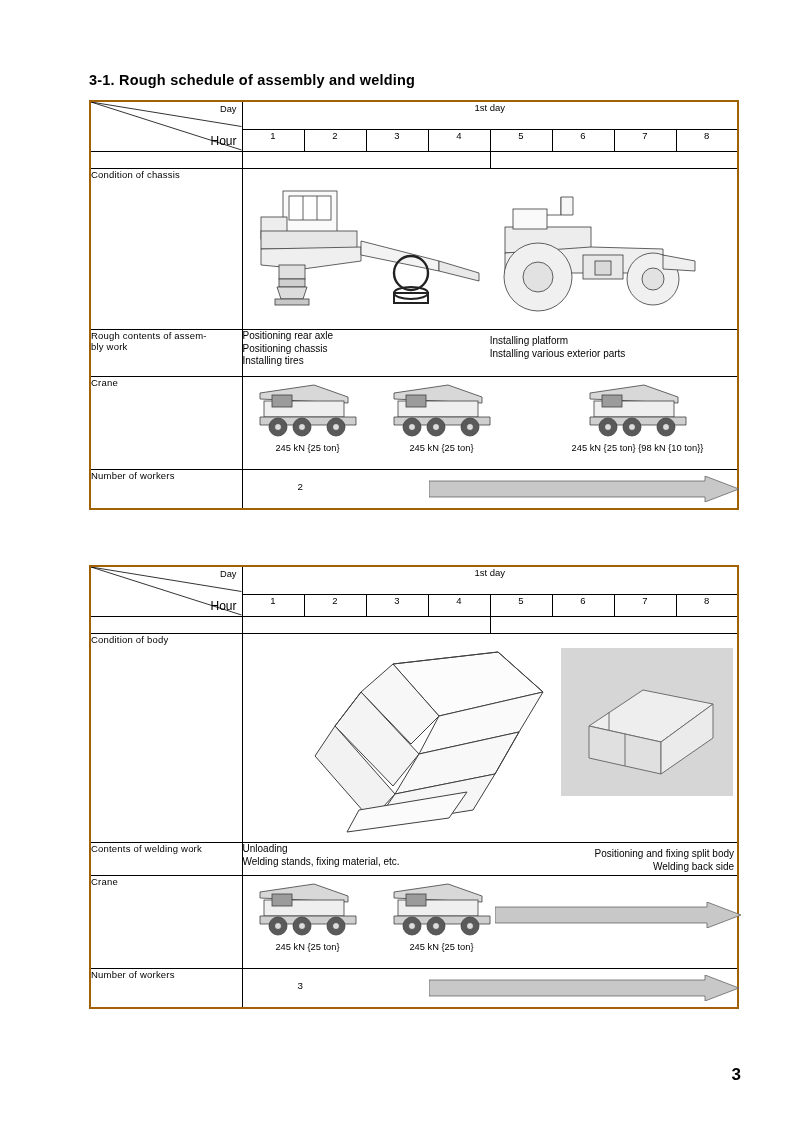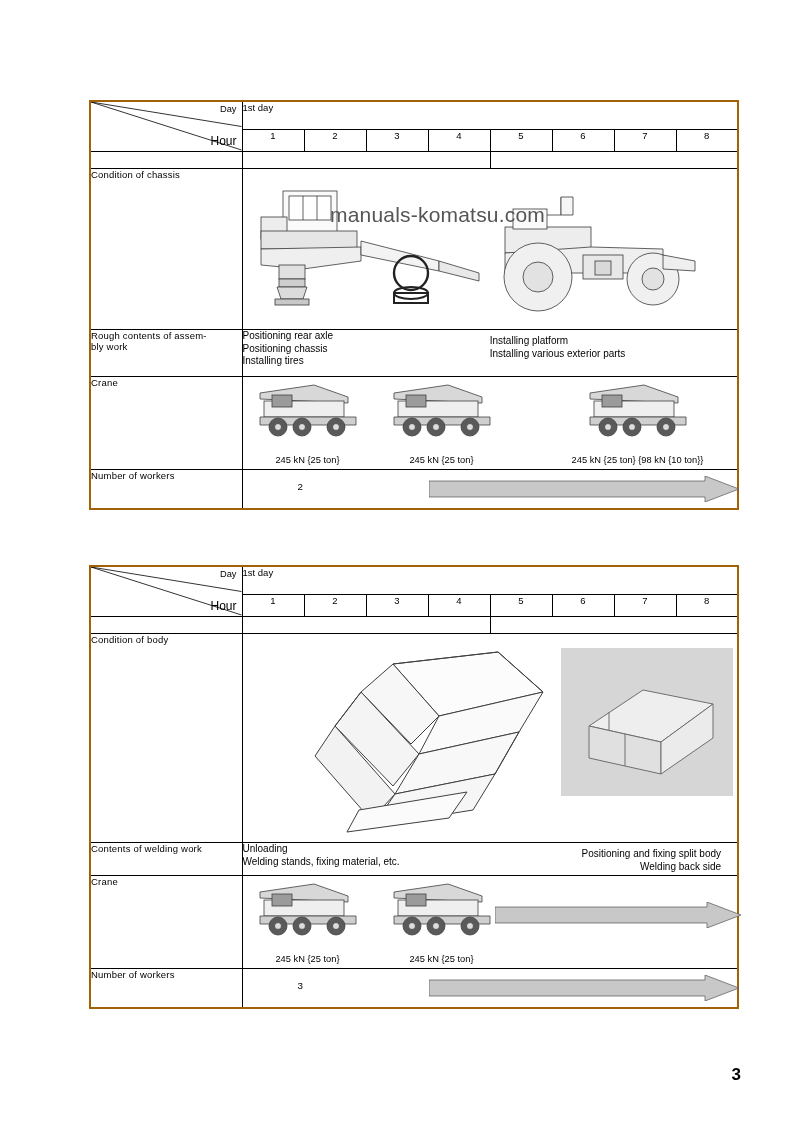--- a/index.html
+++ b/index.html
@@ -73,20 +73,21 @@
     bottom: 3px;
     font-size: 12px;
   }
   .corner svg {
     position: absolute;
     left: 0; top: 0;
     width: 100%;
     height: 100%;
   }
   .dayhdr {
+    text-align: center;
     vertical-align: middle;
     font-size: 9.8px;
     height: 27px;
   }
   .hourcell {
     text-align: center;
     vertical-align: middle;
     height: 21px;
     font-size: 9.8px;
   }
@@ -129,21 +130,21 @@
   }
   .crane-unit {
     position: absolute;
     top: 4px;
     width: 118px;
     text-align: center;
   }
   .crane-cap {
     font-size: 9.3px;
     white-space: nowrap;
-    margin-top: 14px;
+    margin-top: 2px;
   }
   .watermark {
     position: absolute;
     left: 330px;
     top: 203px;
     font-size: 21px;
     color: #555;
     letter-spacing: 0.2px;
     font-family: "Liberation Sans", sans-serif;
   }
@@ -156,20 +157,21 @@
   }
   .illus {
     display: block;
   }
 </style>
 </head>
 <body>
 
 <div class="page">
 
+  <div class="section-title">3-1.  Rough schedule of assembly and welding</div>
 
   <table class="sched" style="top:100px;">
     <colgroup>
       <col style="width:152px">
       <col style="width:62px">
         <col style="width:62px">
         <col style="width:62px">
         <col style="width:62px">
       <col style="width:62px">
         <col style="width:62px">
@@ -333,21 +335,20 @@
             <div style="position:absolute; left:55px; top:11px; font-size:9.8px;">2</div>
             <svg class="arrow" style="left:186px; top:6px;" width="310" height="26" viewBox="0 0 310 26">
               <path d="M0 5 L276 5 L276 0 L310 13 L276 26 L276 21 L0 21 Z" fill="#c8c8c8" stroke="#555" stroke-width="0.7"></path>
             </svg>
           </div>
         </td>
       </tr>
     </tbody>
   </table>
 
-  <div class="watermark">manuals-komatsu.com</div>
 
   <table class="sched" style="top:565px;">
     <colgroup>
       <col style="width:152px">
       <col style="width:62px">
         <col style="width:62px">
         <col style="width:62px">
         <col style="width:62px">
       <col style="width:62px">
         <col style="width:62px">
@@ -412,21 +413,21 @@
             </g>
           </svg>
         </td>
       </tr>
 
       <tr>
         <td class="rowlabel label-cell">Contents of welding work</td>
         <td colspan="8" class="content-cell" style="height:32px;">
           <div class="ln">Unloading</div>
           <div class="ln">Welding stands, fixing material, etc.</div>
-          <div class="right-col txt-right" style="left:auto; right:16px;">
+          <div class="right-col txt-right" style="left:auto; right:3px;">
             <div class="ln">Positioning and fixing split body</div>
             <div class="ln">Welding back side</div>
           </div>
         </td>
       </tr>
 
       <tr>
         <td class="rowlabel label-cell">Crane</td>
         <td colspan="8">
           <div class="cranes" style="height:92px;">

